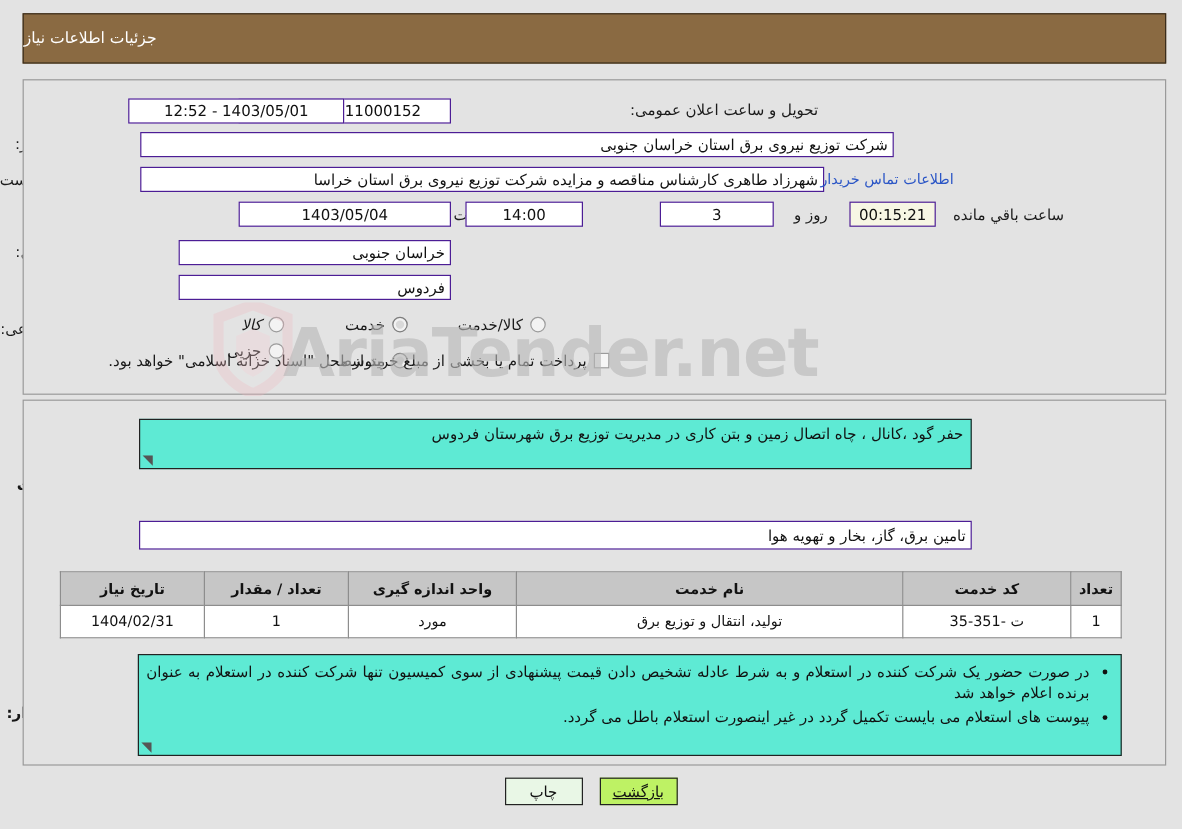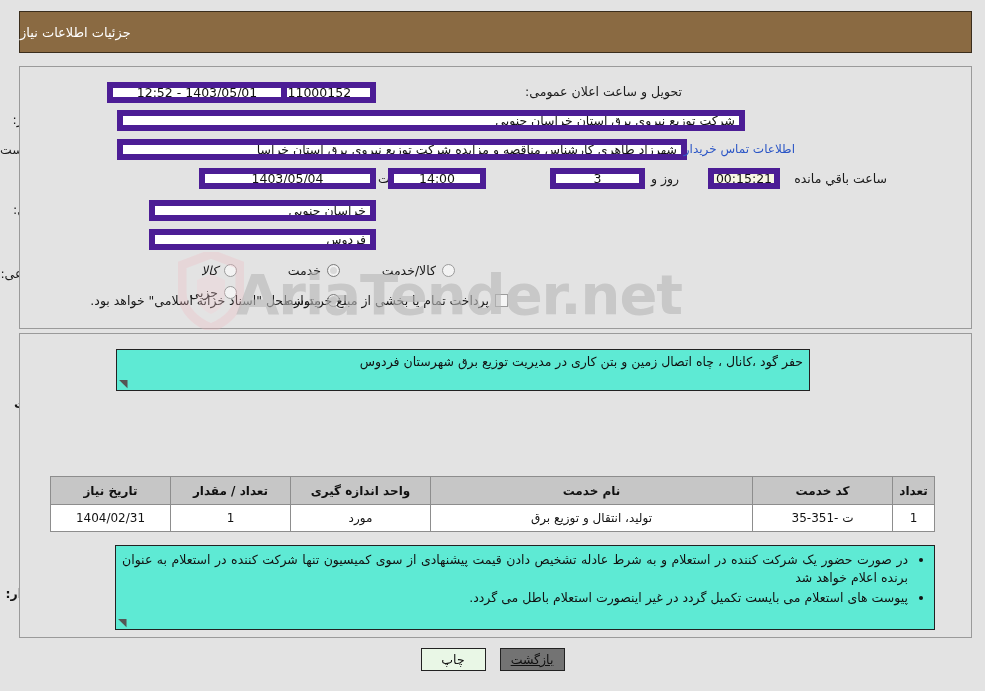--- a/index.html
+++ b/index.html
@@ -87,21 +87,21 @@
   .lbl {
     text-align: left;
     color: #1b1b1b;
     font-size: 12.5px;
     line-height: 15px;
   }
   .lbl.two { white-space: normal; width: 90px; }
 
   .fld {
     background: #ffffff;
-    border: 6px solid #4c1d95;
+    border: 1px solid #4c1d95;
     height: 21px;
     font-size: 12.5px;
     color: #111;
     display: flex;
     align-items: center;
     padding: 0 4px;
     overflow: hidden;
   }
   .fld.center { justify-content: center; }
   .fld.right  { justify-content: flex-start; }
@@ -225,21 +225,21 @@
     height: 23px;
     min-width: 65px;
     font-size: 12.5px;
     color: #111;
     display: flex;
     align-items: center;
     justify-content: center;
     cursor: pointer;
     padding: 0 10px;
   }
-  .btn-back  { background: #737373; text-decoration: underline; }
+  .btn-back  { background: #bef264; text-decoration: underline; }
   .btn-print { background: #e9f7e6; }
 </style>
 </head>
 <body>
 
 <div class="page">
 
   <div class="watermark">
     <svg class="wm-shield" viewBox="0 0 66 78">
       <path d="M33 2 L62 13 V40 C62 58 48 70 33 76 C18 70 4 58 4 40 V13 Z" fill="none" stroke="#f0b9c1" stroke-width="9"></path>
@@ -273,21 +273,21 @@
     <span class="lbl">ایجاد کننده درخواست:</span>
   </div>
   <div class="fld right" style="position:absolute; top:139px; right:298px; width:570px; z-index:4;">شهرزاد طاهری کارشناس مناقصه و مزایده شرکت توزیع نیروی برق استان خراسا</div>
   <a class="link" style="position:absolute; top:142px; right:190px; z-index:5;">اطلاعات تماس خریدار</a>
 
   <div class="row lbl two" style="top:163px; right:874px; display:block; text-align:left; width:92px;">مهلت ارسال پاسخ: تا تاریخ:</div>
   <div class="fld center" style="position:absolute; top:168px; right:609px; width:177px; z-index:4;">1403/05/04</div>
   <span class="plain" style="position:absolute; top:171px; right:573px; z-index:4;">ساعت</span>
   <div class="fld center" style="position:absolute; top:168px; right:499px; width:98px; z-index:4;">14:00</div>
   <div class="fld center" style="position:absolute; top:168px; right:340px; width:95px; z-index:4;">3</div>
-  <span class="plain" style="position:absolute; top:171px; right:306px; z-index:4;">روز و</span>
+  <span class="plain" style="position:absolute; top:171px; right:295px; z-index:4;">روز و</span>
   <div class="fld cream" style="position:absolute; top:168px; right:205px; width:72px; z-index:4;">00:15:21</div>
   <span class="plain" style="position:absolute; top:171px; right:98px; z-index:4;">ساعت باقي مانده</span>
 
   <div class="row" style="top:202px; right:874px;">
     <span class="lbl">استان محل تحویل:</span>
   </div>
   <div class="fld right" style="position:absolute; top:200px; right:609px; width:227px; z-index:4;">خراسان جنوبی</div>
 
   <div class="row" style="top:231px; right:874px;">
     <span class="lbl">شهر محل تحویل:</span>
@@ -330,20 +330,21 @@
 
   <div class="section-h bold" style="top:358px; right:874px;">شرح کلی نیاز:</div>
   <div class="ta" style="position:absolute; top:349px; right:175px; width:694px; height:42px; z-index:4;">
     <span>حفر گود ،کانال ، چاه اتصال زمین و بتن کاری در مدیریت توزیع برق شهرستان فردوس</span>
     <span class="grip">◤</span>
   </div>
 
   <div class="section-h bold" style="top:396px; right:874px;">اطلاعات خدمات مورد نیاز</div>
 
   <div class="section-h bold" style="top:440px; right:874px;">گروه خدمت:</div>
+  <div class="fld right" style="position:absolute; top:434px; right:175px; width:694px; height:24px; z-index:4;">تامین برق، گاز، بخار و تهویه هوا</div>
 
   <table class="items">
     <thead>
       <tr>
         <th style="width:42px;">تعداد</th>
         <th style="width:140px;">کد خدمت</th>
         <th>نام خدمت</th>
         <th style="width:140px;">واحد اندازه گیری</th>
         <th style="width:120px;">تعداد / مقدار</th>
         <th style="width:120px;">تاریخ نیاز</th>

